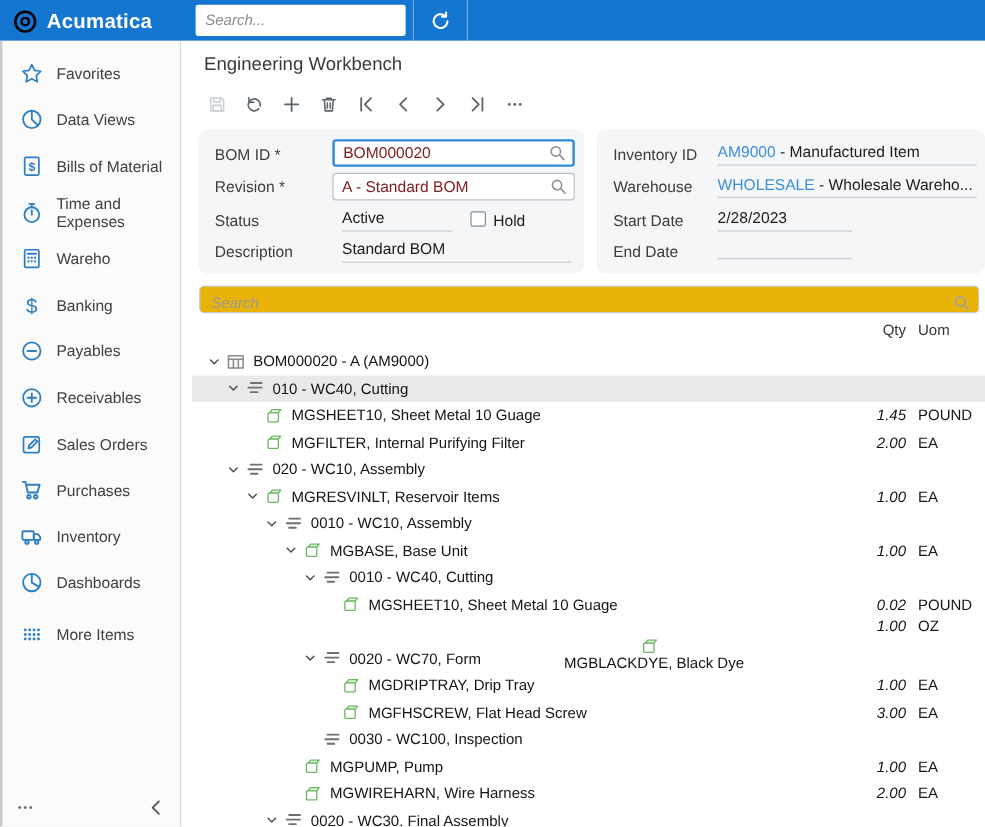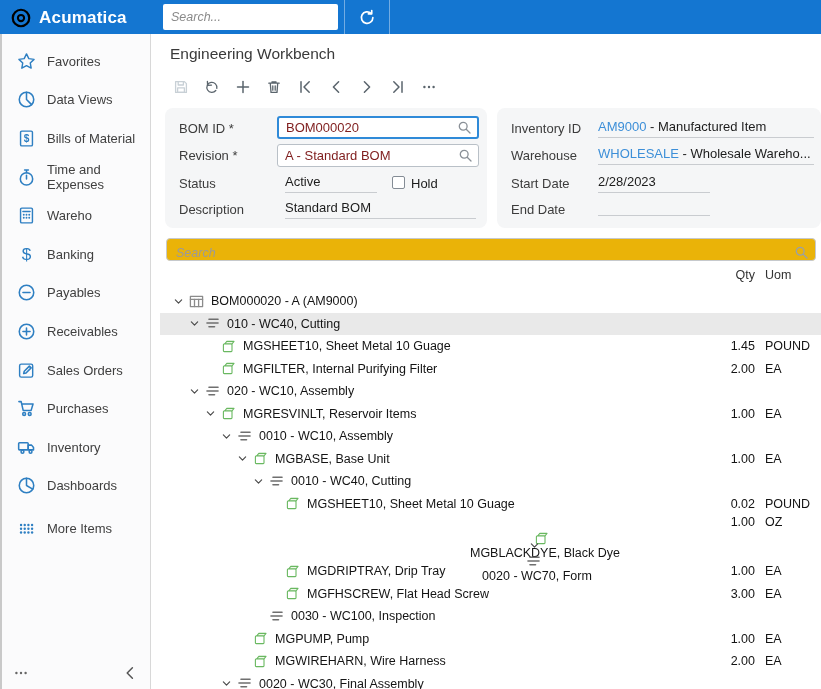--- a/index.html
+++ b/index.html
@@ -57,21 +57,21 @@
   .hqty { position:absolute; right:66px; width:60px; text-align:right; font-size:12.5px; color:#333; }
   .huom { position:absolute; left:605px; font-size:12.5px; color:#333; }
 
   .tree { position:absolute; left:9px; top:256px; width:661px; bottom:0; overflow:hidden; }
   .trow { position:relative; height:22.5px; display:flex; align-items:center; cursor:pointer; }
   .trow.sel { background:#e9e9e9; }
   .tchev { width:16px; height:14px; flex:0 0 16px; color:#4a4a4a; display:flex; align-items:center; }
   .tchev svg { width:11px; height:11px; }
   .ticon { width:15px; height:15px; flex:0 0 15px; margin-right:7px; display:flex; align-items:center; }
   .tlabel { font-size:12.5px; color:#141414; white-space:nowrap; }
-  .tqty { position:absolute; right:66px; width:60px; text-align:right; font-size:12.5px; color:#141414; }
+  .tqty { position:absolute; right:66px; width:60px; text-align:right; font-size:12.5px; color:#141414;font-style:italic; }
   .tuom { position:absolute; left:605px; font-size:12.5px; color:#141414; }
 </style>
 </head>
 <body>
 
 <div id="page">
 
   <div class="topbar">
     <div class="brand">
       <span style="width:22px;height:22px;display:flex;">
@@ -566,21 +566,21 @@
               <g stroke="#69b860" stroke-width="1.1">
                 <path d="M3.6 5L5.8 2.4h7.2L11 5z" fill="#eef7e8"></path>
                 <rect x="2.4" y="5" width="8.6" height="7.6" rx=".8" fill="#ffffff"></rect>
               </g>
             </svg>
           </span>
           <span class="tlabel">MGBLACKDYE, Black Dye</span>
           <span class="tqty">1.00</span>
           <span class="tuom">OZ</span>
         </div>
-        <div class="trow" style="padding-left: 93px; flex-direction: column;">
+        <div class="trow" style="padding-left: 93px;">
           <span class="tchev">
             <svg viewBox="0 0 14 14" width="100%" height="100%" fill="none" stroke="currentColor" stroke-width="1.3" stroke-linecap="round" stroke-linejoin="round">
               <path d="M3 5l4 4 4-4" stroke-width="1.5"></path>
             </svg>
           </span>
           <span class="ticon">
             <svg viewBox="0 0 15 15" width="100%" height="100%" fill="none" stroke="currentColor" stroke-width="1.3" stroke-linecap="round" stroke-linejoin="round">
               <g stroke="#6f6f6f" stroke-width="1.6">
                 <line x1="4" y1="3.2" x2="13" y2="3.2"></line>
                 <line x1="2" y1="7" x2="13" y2="7"></line>

